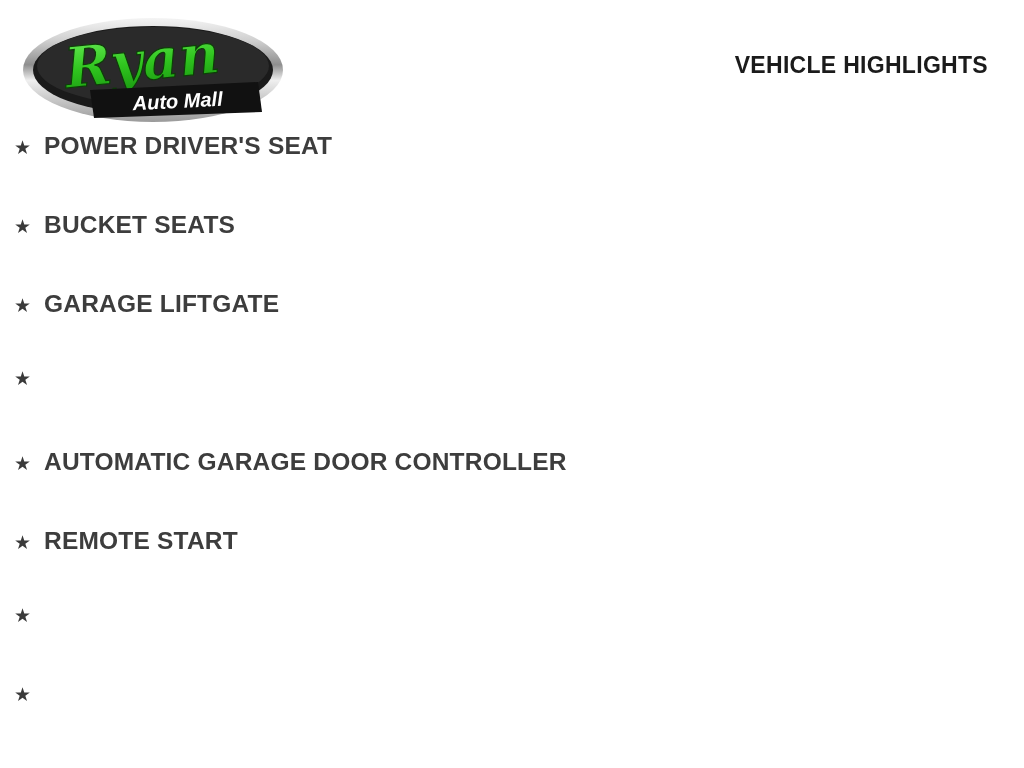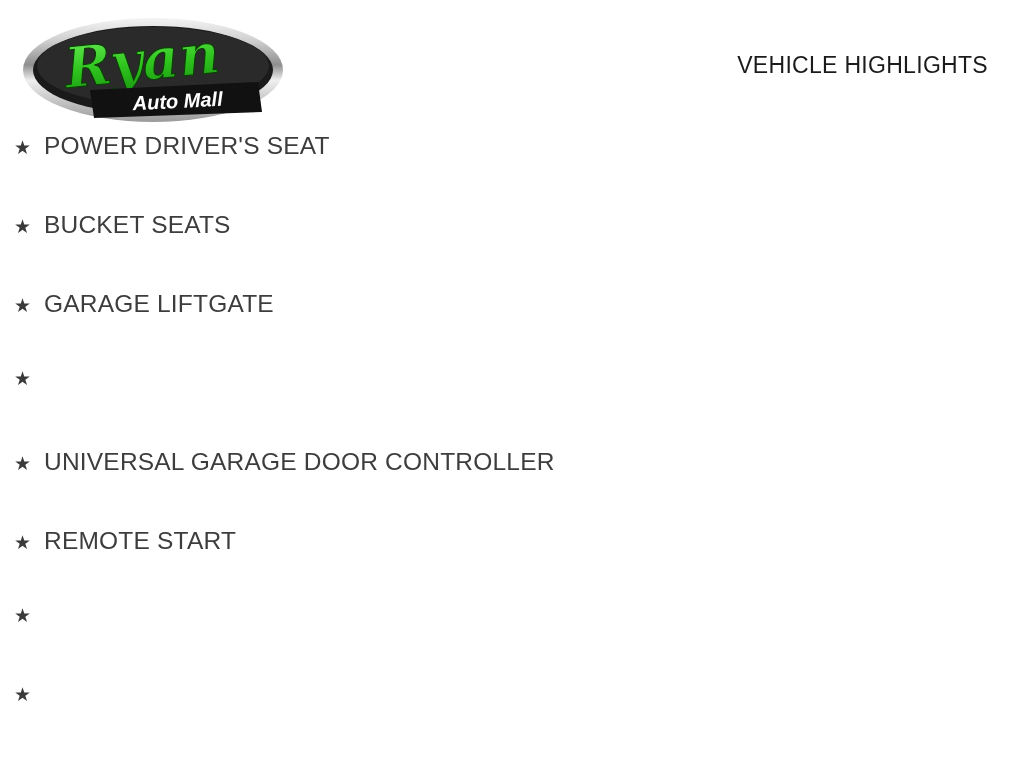--- a/index.html
+++ b/index.html
@@ -35,21 +35,21 @@
   }
   .logo svg {
     display: block;
   }
 
   .header-title {
     position: absolute;
     right: 36px;
     top: 52px;
     font-size: 23px;
-    font-weight: normal;
+    font-weight: bold;
     color: #1b1b1b;
     letter-spacing: 0.3px;
     white-space: nowrap;
   }
 
   
   .highlights {
     position: absolute;
     left: 0;
     top: 132px;
@@ -71,20 +71,21 @@
     font-size: 19px;
     color: #3a3a3a;
     line-height: 1;
     text-align: left;
   }
   .highlight-text {
     font-size: 24.5px;
     color: #3d3d3d;
     letter-spacing: 0.2px;
     white-space: nowrap;
+    font-weight: bold;
   }
 </style>
 </head>
 <body>
 
 <div class="page">
 
   <div class="header">
 
     <div class="logo">
@@ -129,21 +130,21 @@
     </li>
     <li class="highlight-item">
       <span class="bullet-star">★</span>
       <span class="highlight-text">GARAGE LIFTGATE</span>
     </li>
     <li class="highlight-item">
       <span class="bullet-star">★</span>
     </li>
     <li class="highlight-item">
       <span class="bullet-star">★</span>
-      <span class="highlight-text">UNIVERSAL GARAGE DOOR CONTROLLER</span>
+      <span class="highlight-text">AUTOMATIC GARAGE DOOR CONTROLLER</span>
     </li>
     <li class="highlight-item">
       <span class="bullet-star">★</span>
       <span class="highlight-text">REMOTE START</span>
     </li>
     <li class="highlight-item">
       <span class="bullet-star">★</span>
     </li>
     <li class="highlight-item">
       <span class="bullet-star">★</span>

